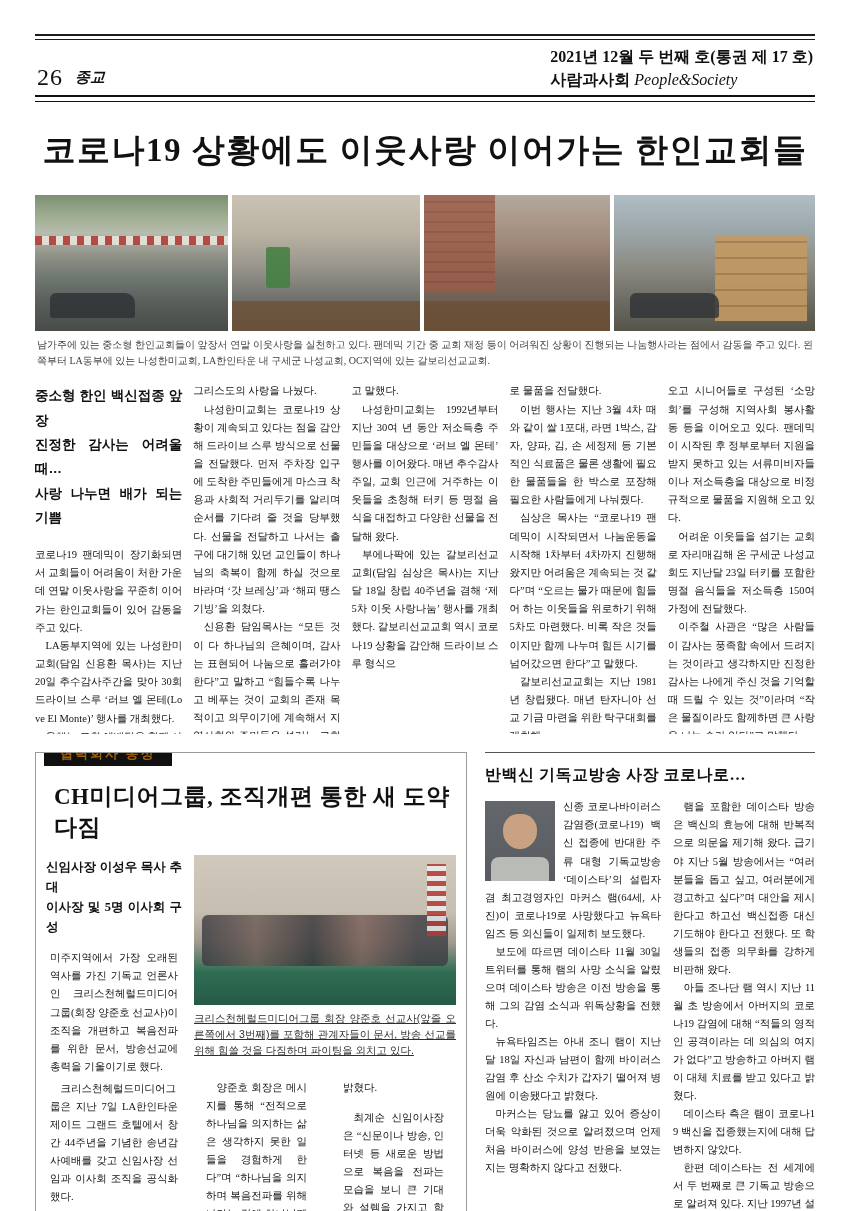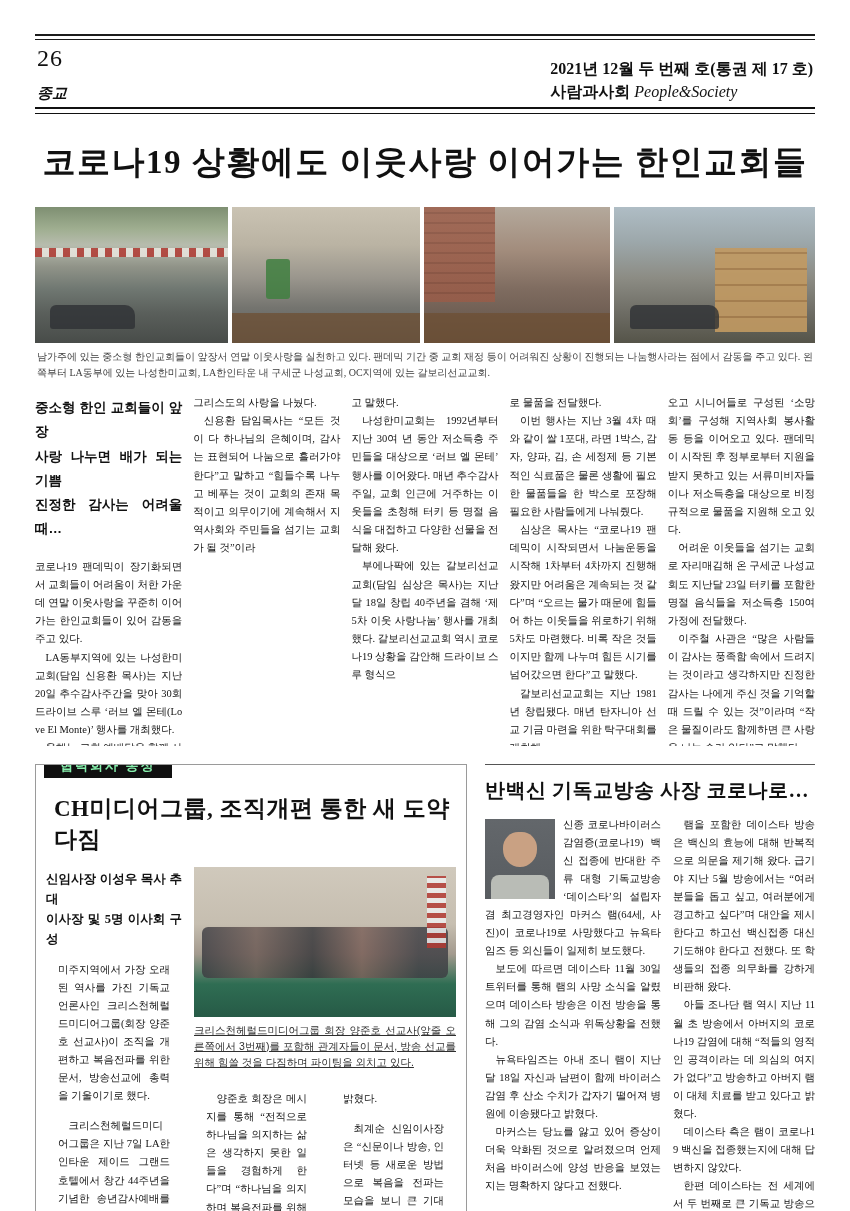--- a/index.html
+++ b/index.html
@@ -3,21 +3,21 @@
 <meta charset="utf-8">
 <style>
   html,body{margin:0;padding:0;background:#ffffff;}
   body{width:850px;height:1211px;font-family:"Liberation Serif",serif;color:#111;overflow:hidden;}
   .page{padding:0 35px;box-sizing:border-box;width:850px;}
 
   
   .mast{margin-top:34px;}
   .rule-dbl{height:3px;border-top:2px solid #1c1c1c;border-bottom:1px solid #1c1c1c;}
   .mast-row{display:flex;justify-content:space-between;align-items:flex-end;padding:5px 2px 4px 2px;}
-  .mast-left{display:flex;align-items:flex-start;gap:12px;flex-direction:column;}
+  .mast-left{display:flex;align-items:center;gap:12px;}
   .pageno{font-size:24px;letter-spacing:1px;}
   .secname{font-size:15px;font-weight:700;font-style:italic;}
   .mast-right{text-align:left;font-size:16px;line-height:1.45;font-weight:700;}
   .mast-right .en{font-weight:400;font-style:italic;}
   .rule-thick{height:4px;border-top:2.5px solid #111;border-bottom:1px solid #111;}
 
   
   .headline{font-size:33px;font-weight:700;text-align:center;letter-spacing:1.5px;margin:26px 0 22px 0;}
 
   
@@ -41,40 +41,40 @@
   .col{flex:1;font-size:10.5px;line-height:1.73;text-align:justify;word-break:break-all;}
   .col p{margin:0;text-indent:1em;}
   .col p.ni{text-indent:0;}
   .intro{font-size:13.5px;font-weight:700;line-height:1.8;margin:2px 0 16px 0;font-family:"Liberation Sans",sans-serif;}
 
   
   .lower{display:flex;gap:18px;margin-top:18px;}
 
   
   .partner{position:relative;width:432px;border:1px solid #9a9a9a;box-sizing:border-box;padding:16px 10px 10px 10px;height:508px;overflow:hidden;}
-  .partner-label{position:absolute;top:-11px;left:8px;background:#101010;color:#86efac;font-size:13px;font-weight:700;padding:3px 16px;letter-spacing:2px;font-family:"Liberation Sans",sans-serif;}
+  .partner-label{position:absolute;top:-11px;left:8px;background:#101010;color:#a16207;font-size:13px;font-weight:700;padding:3px 16px;letter-spacing:2px;font-family:"Liberation Sans",sans-serif;}
   .partner-headline{font-size:23px;font-weight:700;letter-spacing:.5px;margin:12px 0 12px 8px;}
   .partner-body{display:flex;gap:12px;}
   .p-left{width:136px;flex:0 0 136px;font-size:10.5px;line-height:1.72;text-align:justify;word-break:break-all;}
   .p-left .subhead{font-size:12.5px;font-weight:700;line-height:1.6;margin:2px 0 12px 0;font-family:Liberation Serif, serif;}
-  .p-left p{margin:12px;text-indent:1em;}
+  .p-left p{margin:4px;text-indent:1em;}
   .p-left p.ni{text-indent:0;}
   .p-right{flex:1;display:flex;flex-direction:column;}
   .group-photo{position:relative;height:150px;overflow:hidden;background:linear-gradient(180deg,#d0c9bc 0%,#c6beb0 38%,#a39a8e 58%,#2f6d53 78%,#265a46 100%);}
   .flag{position:absolute;top:6%;right:4%;width:7%;height:48%;background:repeating-linear-gradient(0deg,#b23a33 0 5px,#eee 5px 10px);opacity:.85;}
   .people-band{position:absolute;top:40%;left:3%;right:3%;height:34%;background:linear-gradient(90deg,#3a3a40,#6c5a55 22%,#343438 45%,#7a5f58 65%,#3c3c42 88%);border-radius:6px;opacity:.8;}
   .group-caption{font-size:10.5px;line-height:1.5;color:#2f2f2f;text-align:justify;margin:6px 0 8px 0;font-family:"Liberation Sans",sans-serif;text-decoration:underline;}
   .p-cols{display:flex;gap:12px;overflow:hidden;}
   .p-col{flex:1;font-size:10.5px;line-height:1.72;text-align:justify;word-break:break-all;}
   .p-col p{margin:12px;text-indent:1em;}
   .p-col p.ni{text-indent:0;}
 
   
   .obit{flex:1;border-top:1px solid #555;border-bottom:1px solid #555;padding:10px 0 8px 0;height:508px;box-sizing:border-box;overflow:hidden;}
-  .obit-headline{font-size:20px;font-weight:700;letter-spacing:.5px;margin:2px 0 12px 0;}
+  .obit-headline{font-size:16px;font-weight:700;letter-spacing:.5px;margin:2px 0 12px 0;}
   .obit-body{display:flex;gap:12px;}
   .o-left{flex:0 0 176px;font-size:10.5px;line-height:1.72;text-align:justify;word-break:break-all;}
   .o-right{flex:1;font-size:10.5px;line-height:1.72;text-align:justify;word-break:break-all;}
   .obit-body p{margin:0;text-indent:1em;}
   .obit-body p.ni{text-indent:0;}
   .portrait{float:left;width:70px;height:80px;margin:3px 8px 4px 0;position:relative;background:linear-gradient(180deg,#63676b 0%,#585c60 100%);overflow:hidden;}
   .face{position:absolute;top:16%;left:26%;width:48%;height:44%;background:#c9a183;border-radius:45% 45% 50% 50%;}
   .jacket{position:absolute;bottom:0;left:8%;width:84%;height:30%;background:#b9bcb6;border-radius:8px 8px 0 0;}
 </style>
 </head>
@@ -116,30 +116,31 @@
     <div class="ph ph4">
       <div class="boxes"></div>
       <div class="car"></div>
     </div>
   </div>
   <div class="photo-caption">남가주에 있는 중소형 한인교회들이 앞장서 연말 이웃사랑을 실천하고 있다. 팬데믹 기간 중 교회 재정 등이 어려워진 상황이 진행되는 나눔행사라는 점에서 감동을 주고 있다. 왼쪽부터 LA동부에 있는 나성한미교회, LA한인타운 내 구세군 나성교회, OC지역에 있는 갈보리선교교회.</div>
 
   <div class="main-cols">
     <div class="col">
       <div class="intro">
-        <div>중소형 한인 교회들이 앞장</div>
+        <div>중소형 한인 백신접종 앞장</div>
+        <div>진정한 감사는 어려울 때…</div>
         <div>사랑 나누면 배가 되는 기쁨</div>
-        <div>진정한 감사는 어려울 때…</div>
       </div>
       <p class="ni">코로나19 팬데믹이 장기화되면서 교회들이 어려움이 처한 가운데 연말 이웃사랑을 꾸준히 이어가는 한인교회들이 있어 감동을 주고 있다.</p>
       <p>LA동부지역에 있는 나성한미교회(담임 신용환 목사)는 지난 20일 추수감사주간을 맞아 30회 드라이브 스루 ‘러브 엘 몬테(Love El Monte)’ 행사를 개최했다.</p>
       <p>올해는 교회 예배당을 함께 사용하는 히스패니 교회 아쿠아비아교회(Aquaviva Church)와 필리핀 교회 씨드베드교회(Seedbed Church) 교인들이 함께 참여해 인근에 살고 있는 다양한 민족들에게</p>
     </div>
     <div class="col">
       <p class="ni">그리스도의 사랑을 나눴다.</p>
+      <p>나성한미교회는 코로나19 상황이 계속되고 있다는 점을 감안해 드라이브 스루 방식으로 선물을 전달했다. 먼저 주차장 입구에 도착한 주민들에게 마스크 착용과 사회적 거리두기를 알리며 순서를 기다려 줄 것을 당부했다. 선물을 전달하고 나서는 출구에 대기해 있던 교인들이 하나님의 축복이 함께 하실 것으로 바라며 ‘갓 브레싱’과 ‘해피 땡스기빙’을 외쳤다.</p>
       <p>신용환 담임목사는 “모든 것이 다 하나님의 은혜이며, 감사는 표현되어 나눔으로 흘러가야 한다”고 말하고 “힘들수록 나누고 베푸는 것이 교회의 존재 목적이고 의무이기에 계속해서 지역사회와 주민들을 섬기는 교회가 될 것”이라</p>
     </div>
     <div class="col">
       <p class="ni">고 말했다.</p>
       <p>나성한미교회는 1992년부터 지난 30여 년 동안 저소득층 주민들을 대상으로 ‘러브 엘 몬테’ 행사를 이어왔다. 매년 추수감사주일, 교회 인근에 거주하는 이웃들을 초청해 터키 등 명절 음식을 대접하고 다양한 선물을 전달해 왔다.</p>
       <p>부에나팍에 있는 갈보리선교교회(담임 심상은 목사)는 지난달 18일 창립 40주년을 겸해 ‘제5차 이웃 사랑나눔’ 행사를 개최했다. 갈보리선교교회 역시 코로나19 상황을 감안해 드라이브 스루 형식으</p>
     </div>
     <div class="col">
       <p class="ni">로 물품을 전달했다.</p>
       <p>이번 행사는 지난 3월 4차 때와 같이 쌀 1포대, 라면 1박스, 감자, 양파, 김, 손 세정제 등 기본적인 식료품은 물론 생활에 필요한 물품들을 한 박스로 포장해 필요한 사람들에게 나눠줬다.</p>

